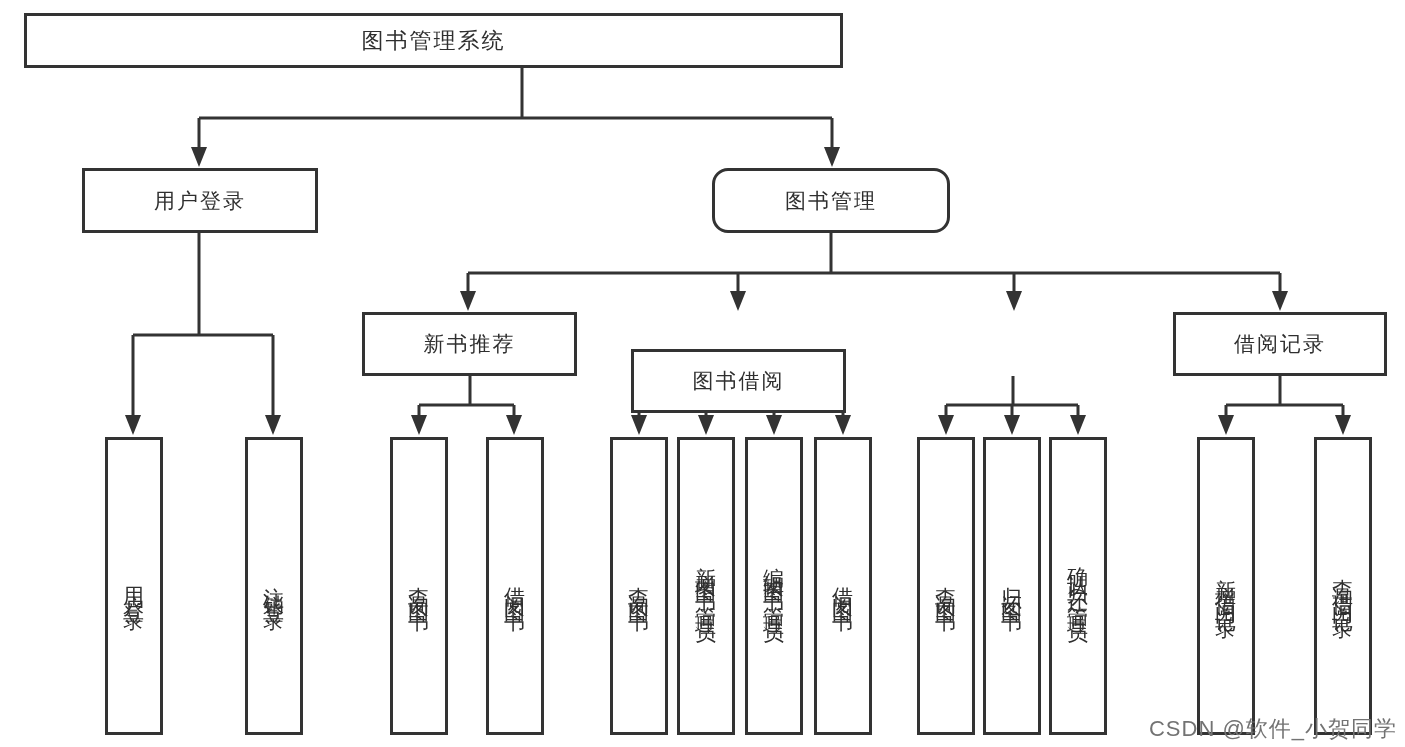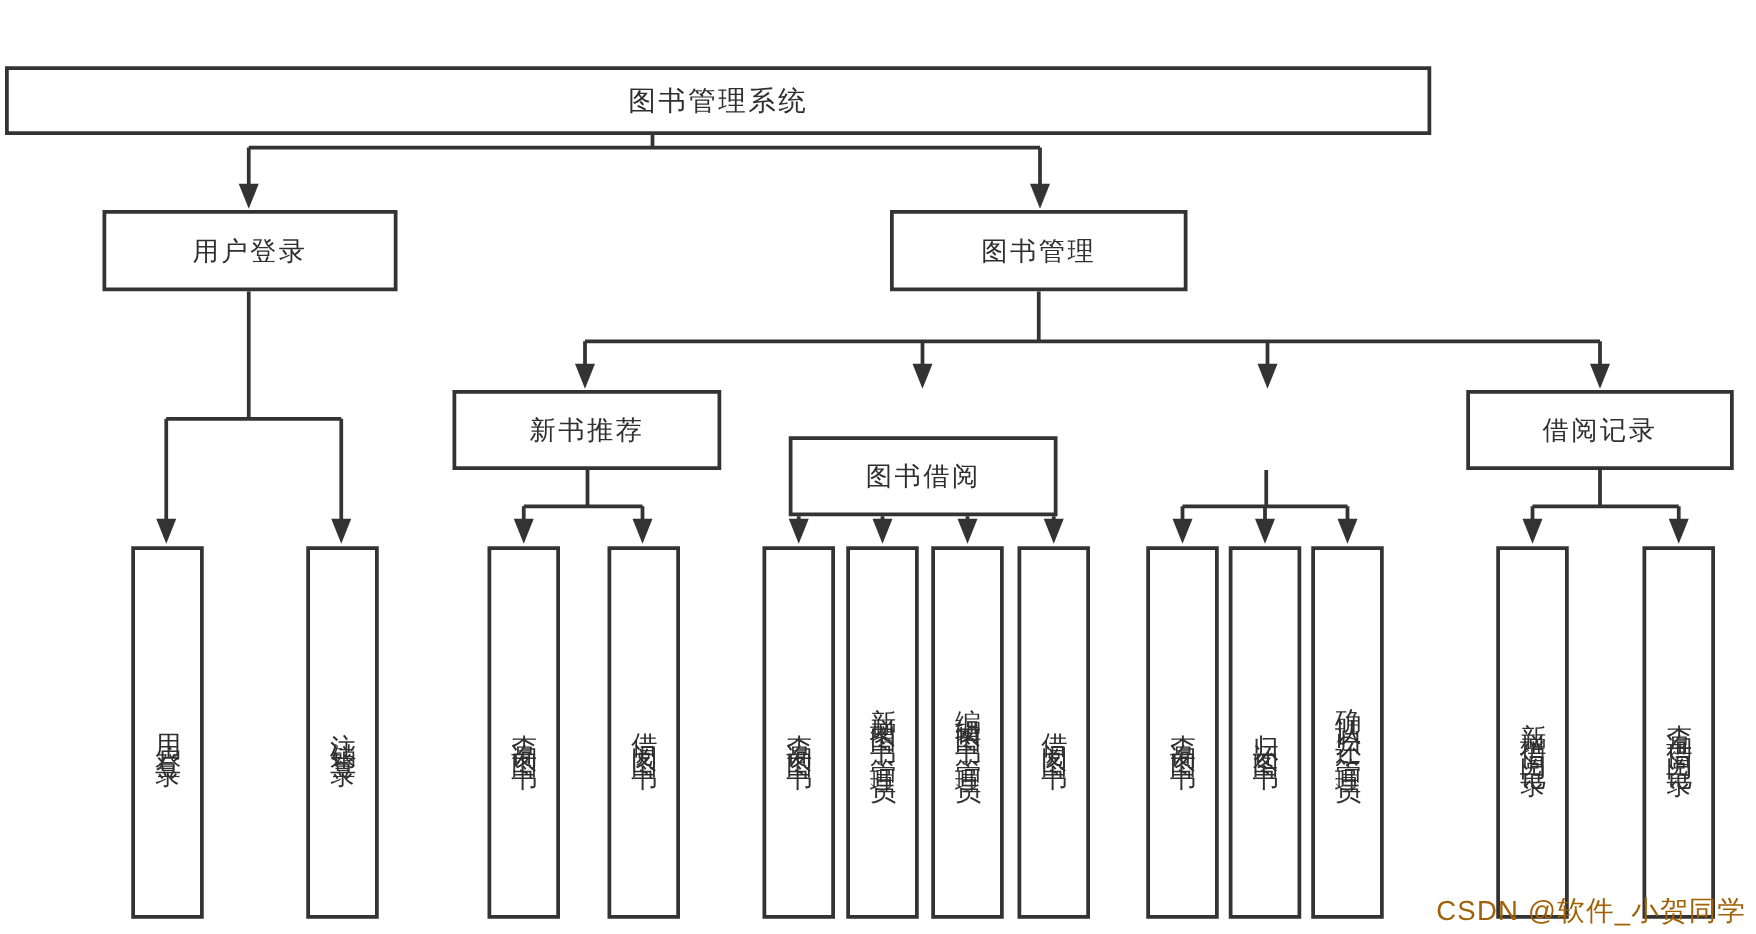--- a/index.html
+++ b/index.html
@@ -35,24 +35,24 @@
   }
   .node.root { font-size: 22px; }
   .node.v {
     writing-mode: vertical-rl;
     text-orientation: mixed;
     font-size: 21px;
     letter-spacing: 8px;
     line-height: 1;
   }
   
-  .root-box   { left: 4px;   top: 13px;  width: 1141px; height: 55px; margin-top: 40px; }
+  .root-box   { left: 24px;   top: 13px;  width: 819px; height: 55px; }
   .lvl2       { top: 168px; height: 65px; }
   .b-userlogin{ left: 82px;  width: 236px; }
-  .b-bookmgmt { left: 712px; width: 238px; }
+  .b-bookmgmt { left: 712px; width: 238px; border-radius: 16px; }
   .lvl3       { top: 312px; height: 64px; }
   .b-newbook  { left: 362px;  width: 215px; }
   .b-borrow   { left: 631px;  width: 215px; margin-top: 37px; }
   .b-current  { left: 906px;  width: 214px; }
   .b-records  { left: 1173px; width: 214px; }
   .leaf       { top: 437px; height: 298px; width: 58px; }
   .x-login    { left: 105px; }
   .x-logout   { left: 245px; }
   .x-nb-query { left: 390px; }
   .x-nb-borrow{ left: 486px; }
@@ -64,21 +64,21 @@
   .x-cu-return{ left: 983px; }
   .x-cu-confirm{ left: 1049px; }
   .x-rc-add   { left: 1197px; }
   .x-rc-query { left: 1314px; }
   #watermark {
     position: absolute;
     right: 8px;
     bottom: 3px;
     font-size: 22px;
     letter-spacing: 1px;
-    color: #a16207;
+    color: #737373;
     z-index: 3;
     white-space: nowrap;
   }
 </style>
 </head>
 <body>
 
 <div id="stage">
 
   <svg id="connectors" viewBox="0 0 1405 747" xmlns="http://www.w3.org/2000/svg">

